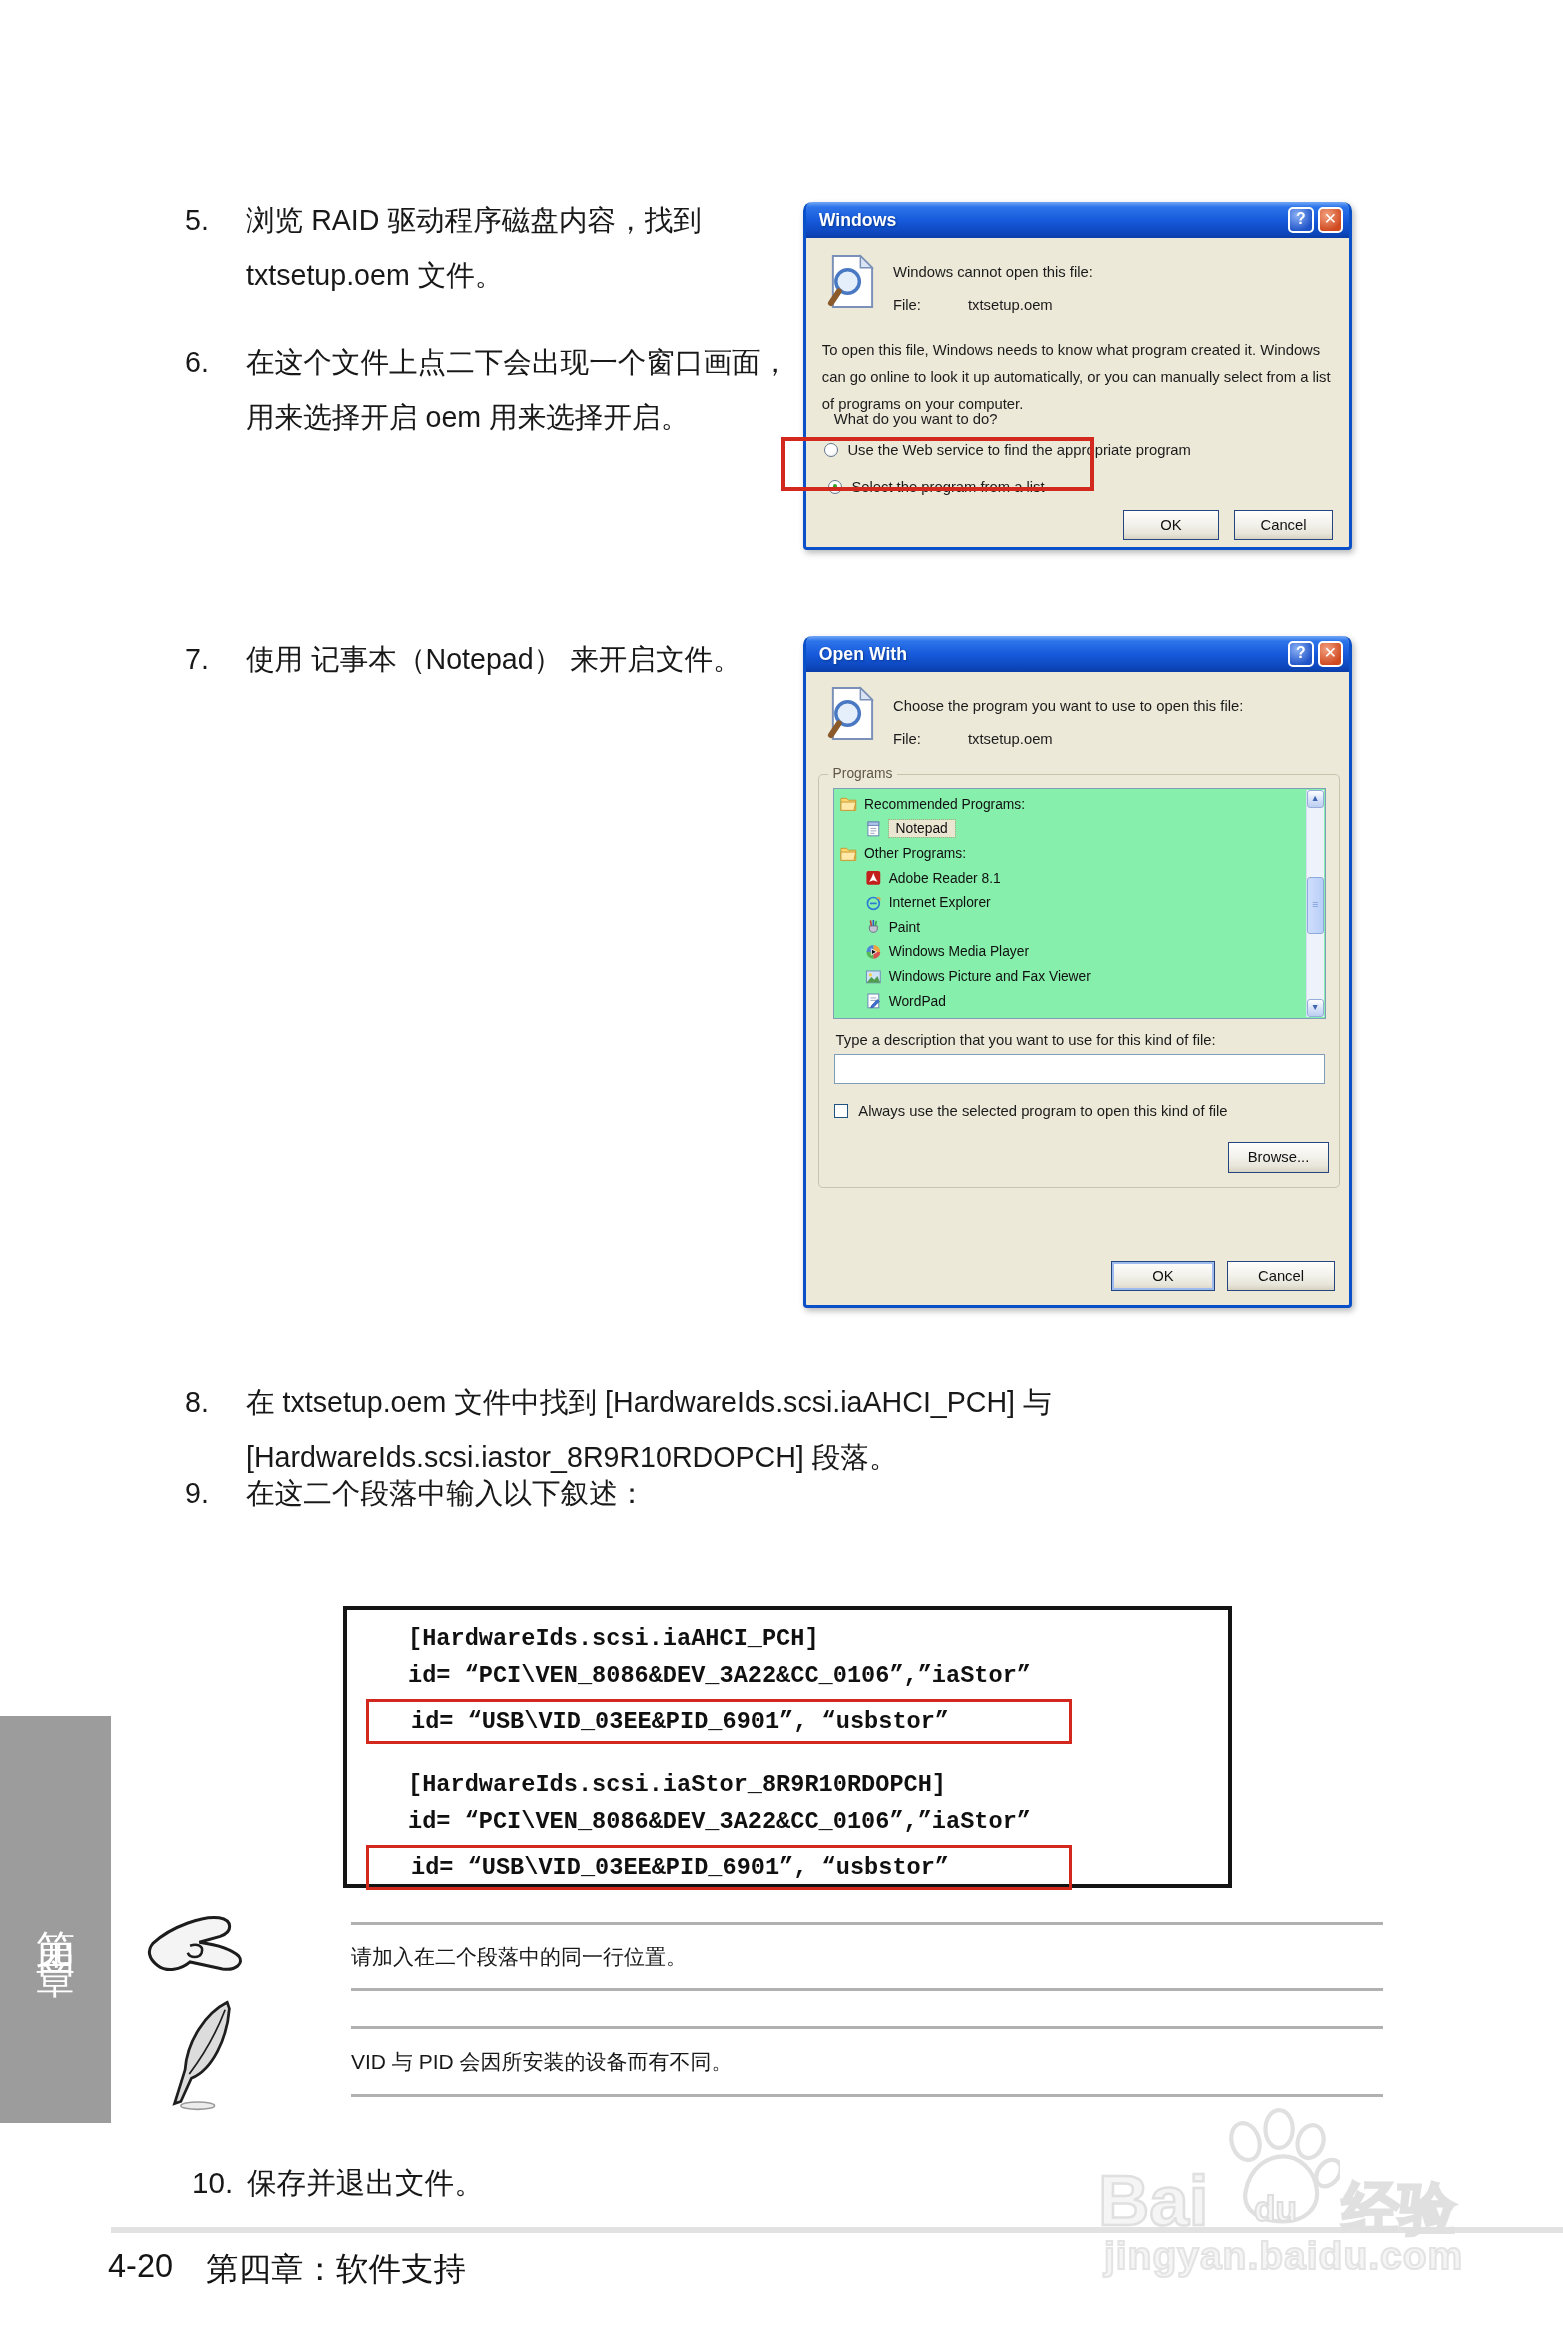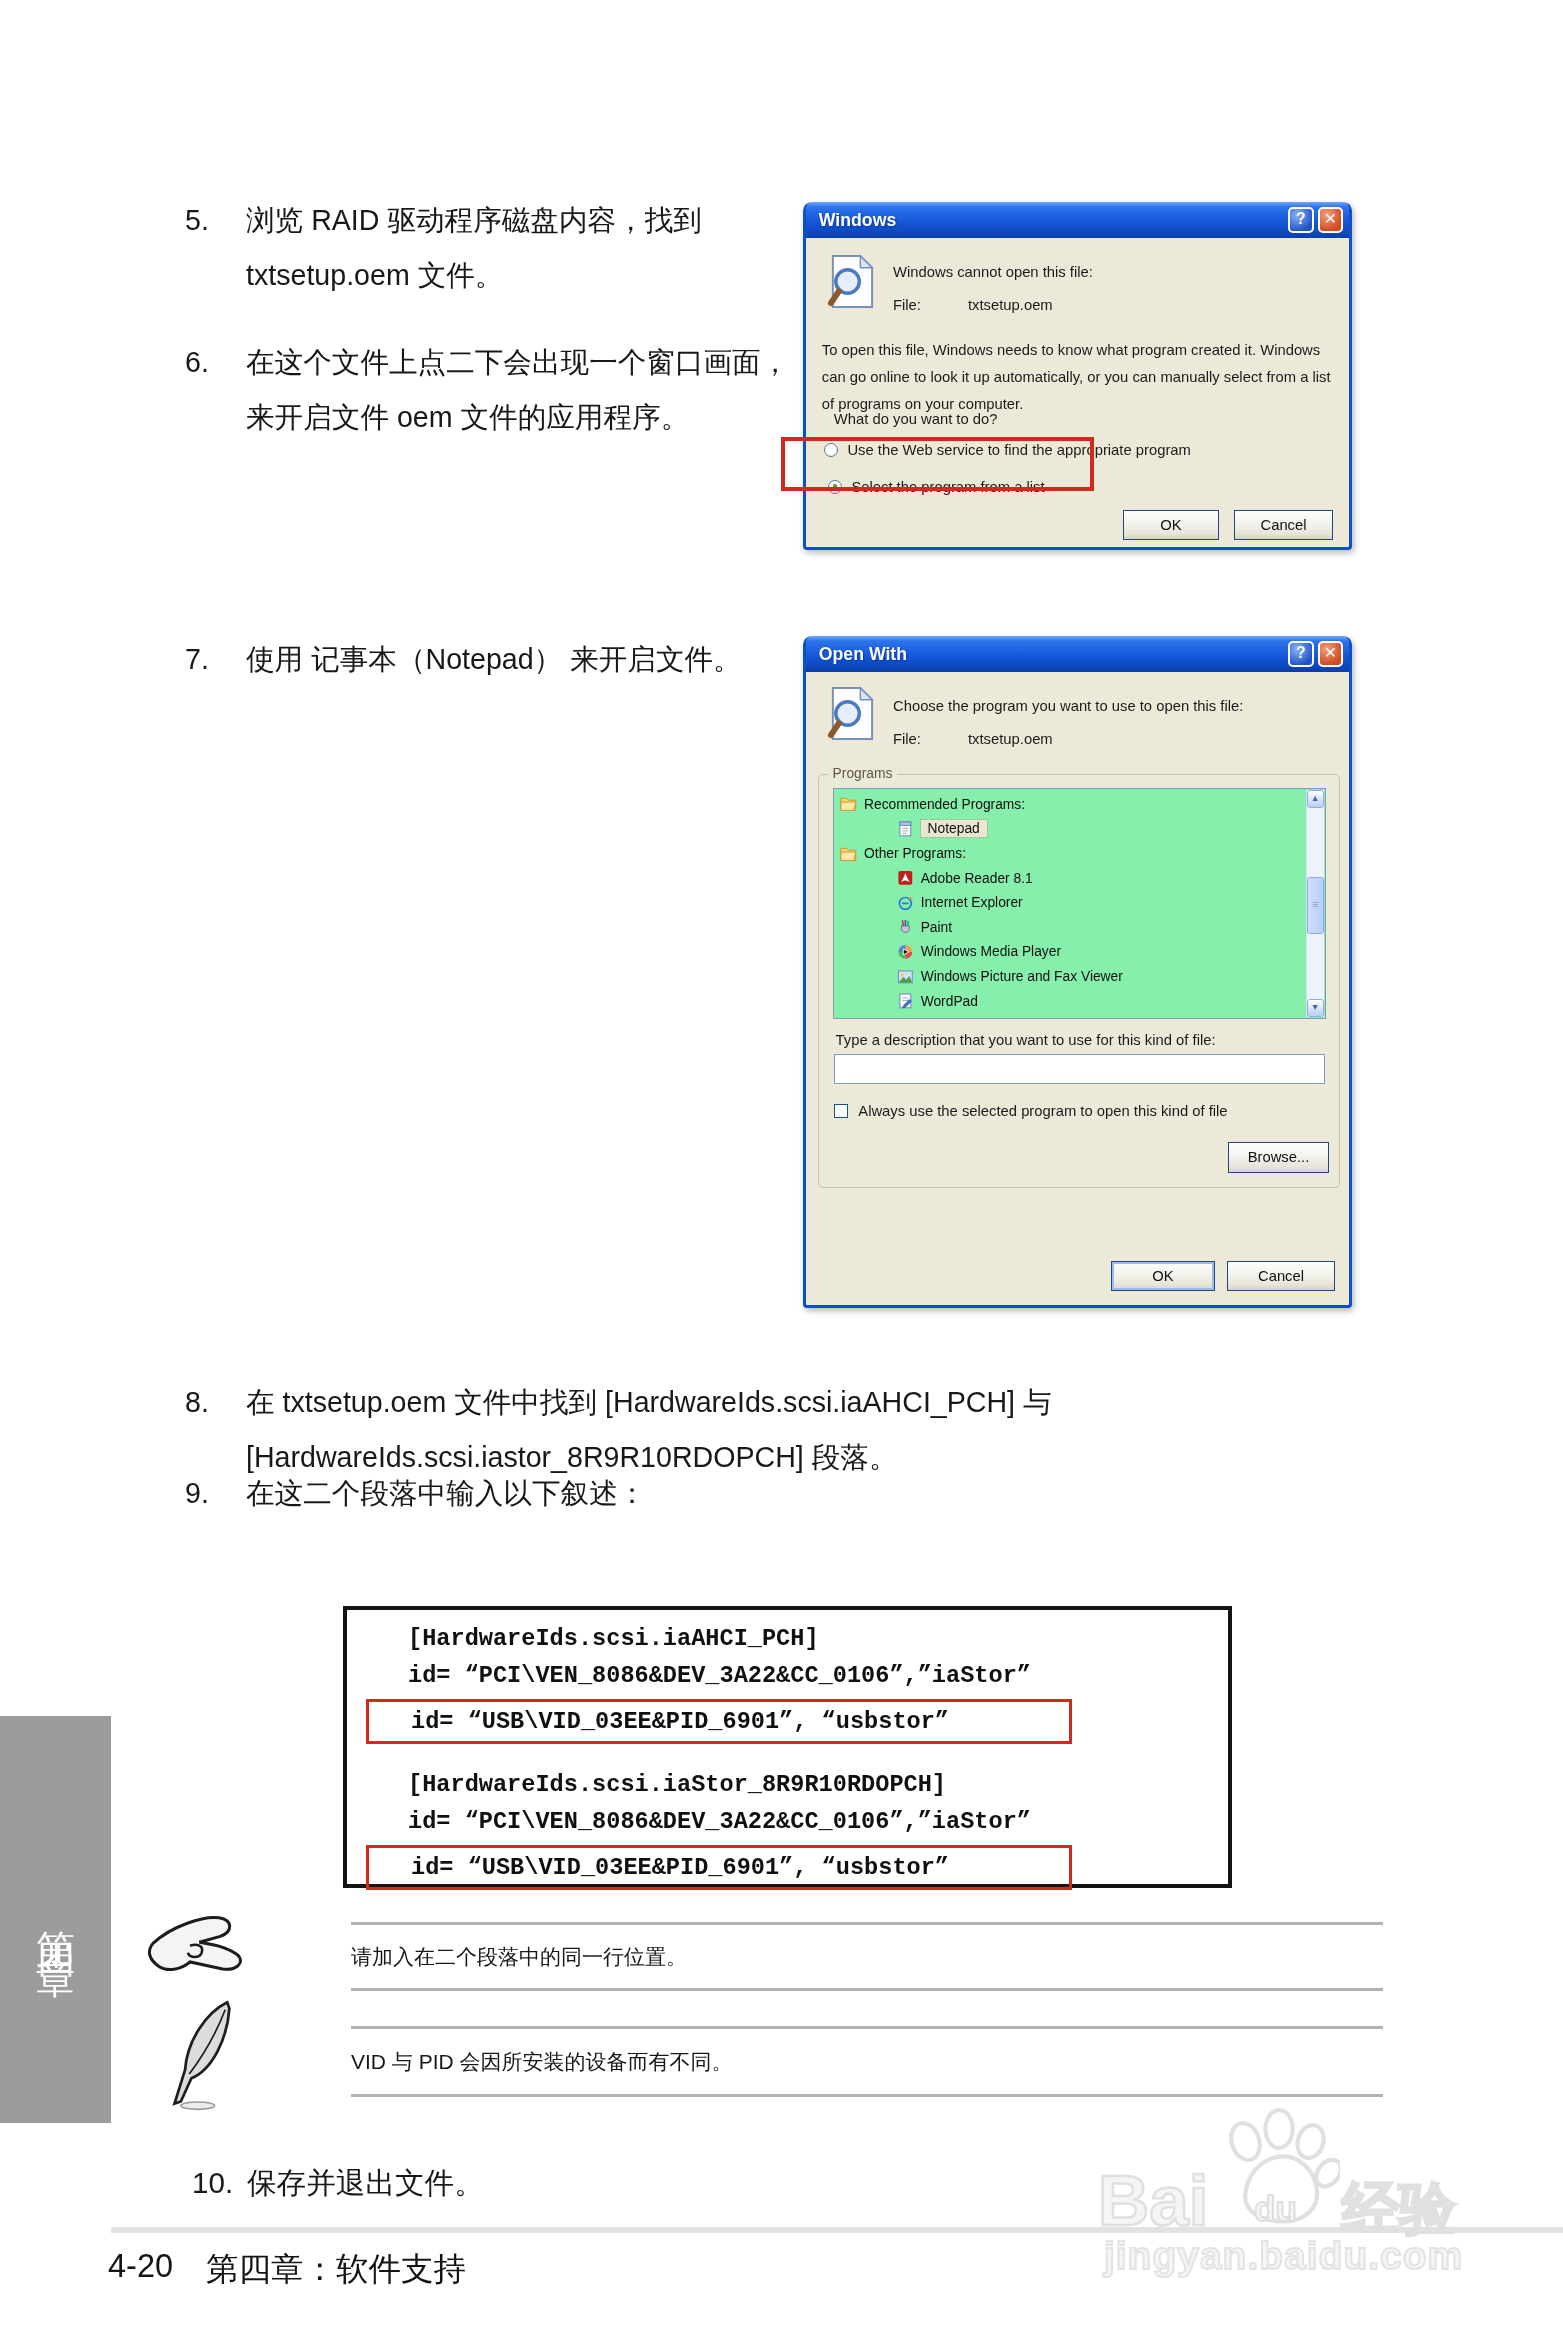--- a/index.html
+++ b/index.html
@@ -34,21 +34,21 @@
   .radio-row { position:absolute; display:flex; align-items:center; gap:8.9px; }
   .xp-radio { width:14.8px; height:14.8px; border-radius:50%; border:1px solid #64788f; flex:none;
     background:radial-gradient(circle at 35% 30%,#ffffff 55%,#dcdcdc); position:relative; }
   .xp-radio.on::after { content:""; position:absolute; left:3.9px; top:3.9px; width:4.9px; height:4.9px;
     border-radius:50%; background:#2fa42f; }
   .red-box { position:absolute; border:4.9px solid #d3281e; z-index:9; background:transparent; }
   .groupbox { position:absolute; border:1px solid #c7c3ad; border-radius:4.9px; }
   .legend { position:absolute; background:#ece9d8; padding:0 4.9px; font-size:13.8px; color:#5f5747; }
   .listbox { position:absolute; background:#86efac; border:1px solid #7f9db9; padding-top:3px; }
   .lrow { display:flex; align-items:center; height:24.6px; padding-left:6.9px; font-size:13.8px; color:#101010; }
-  .lrow.child { padding-left:31.5px;margin-left:32px; }
+  .lrow.child { padding-left:31.5px; }
   .licon { width:16.7px; height:15.8px; margin-right:6.9px; flex:none; }
   .sel { background:#ebe6d2; outline:1px dotted #b3a67f; padding:1px 6.9px; }
   .scrollbar { position:absolute; top:1px; right:1px; bottom:1px; width:17.7px; background:#eef2fb;
     border-left:1px solid #d7dff1; }
   .sc-btn { position:absolute; left:0; width:16.7px; height:17.7px; border:1px solid #96addb; border-radius:3px;
     background:linear-gradient(180deg,#fdfeff,#d4e0f8 60%,#bccdf0); color:#3f66b0; font-size:8.9px;
     line-height:14.8px; text-align:center; }
   .sc-thumb { position:absolute; left:0; width:16.7px; height:57px; top:87px; border:1px solid #8caadd;
     border-radius:3px; background:linear-gradient(90deg,#cfddfb,#b9cff8); color:#7d9fd8;
     font-size:10.8px; text-align:center; line-height:53px; }
@@ -87,21 +87,21 @@
 <body>
 
 <div class="page">
 
   <div class="step" style="left:185px; top:193px; width:609px;">
     <span class="num">5.</span>
     <span class="txt">浏览 RAID 驱动程序磁盘内容，找到 txtsetup.oem 文件。</span>
   </div>
   <div class="step" style="left:185px; top:335px; width:609px;">
     <span class="num">6.</span>
-    <span class="txt">在这个文件上点二下会出现一个窗口画面，来开启文件 oem 文件的应用程序。</span>
+    <span class="txt">在这个文件上点二下会出现一个窗口画面，用来选择开启 oem 用来选择开启。</span>
   </div>
 
   <div class="xp-dialog" style="left:803px; top:202px; width:549px; height:348px;">
     <div class="titlebar">
       <span class="t">Windows</span>
       <span class="tb-btn tb-help">?</span>
       <span class="tb-btn tb-close">✕</span>
     </div>
     <div class="dlg-body" style="height:308px;">
       <svg class="abs" style="left:19.7px; top:15.8px;" width="51" height="55" viewBox="0 0 52 56">

